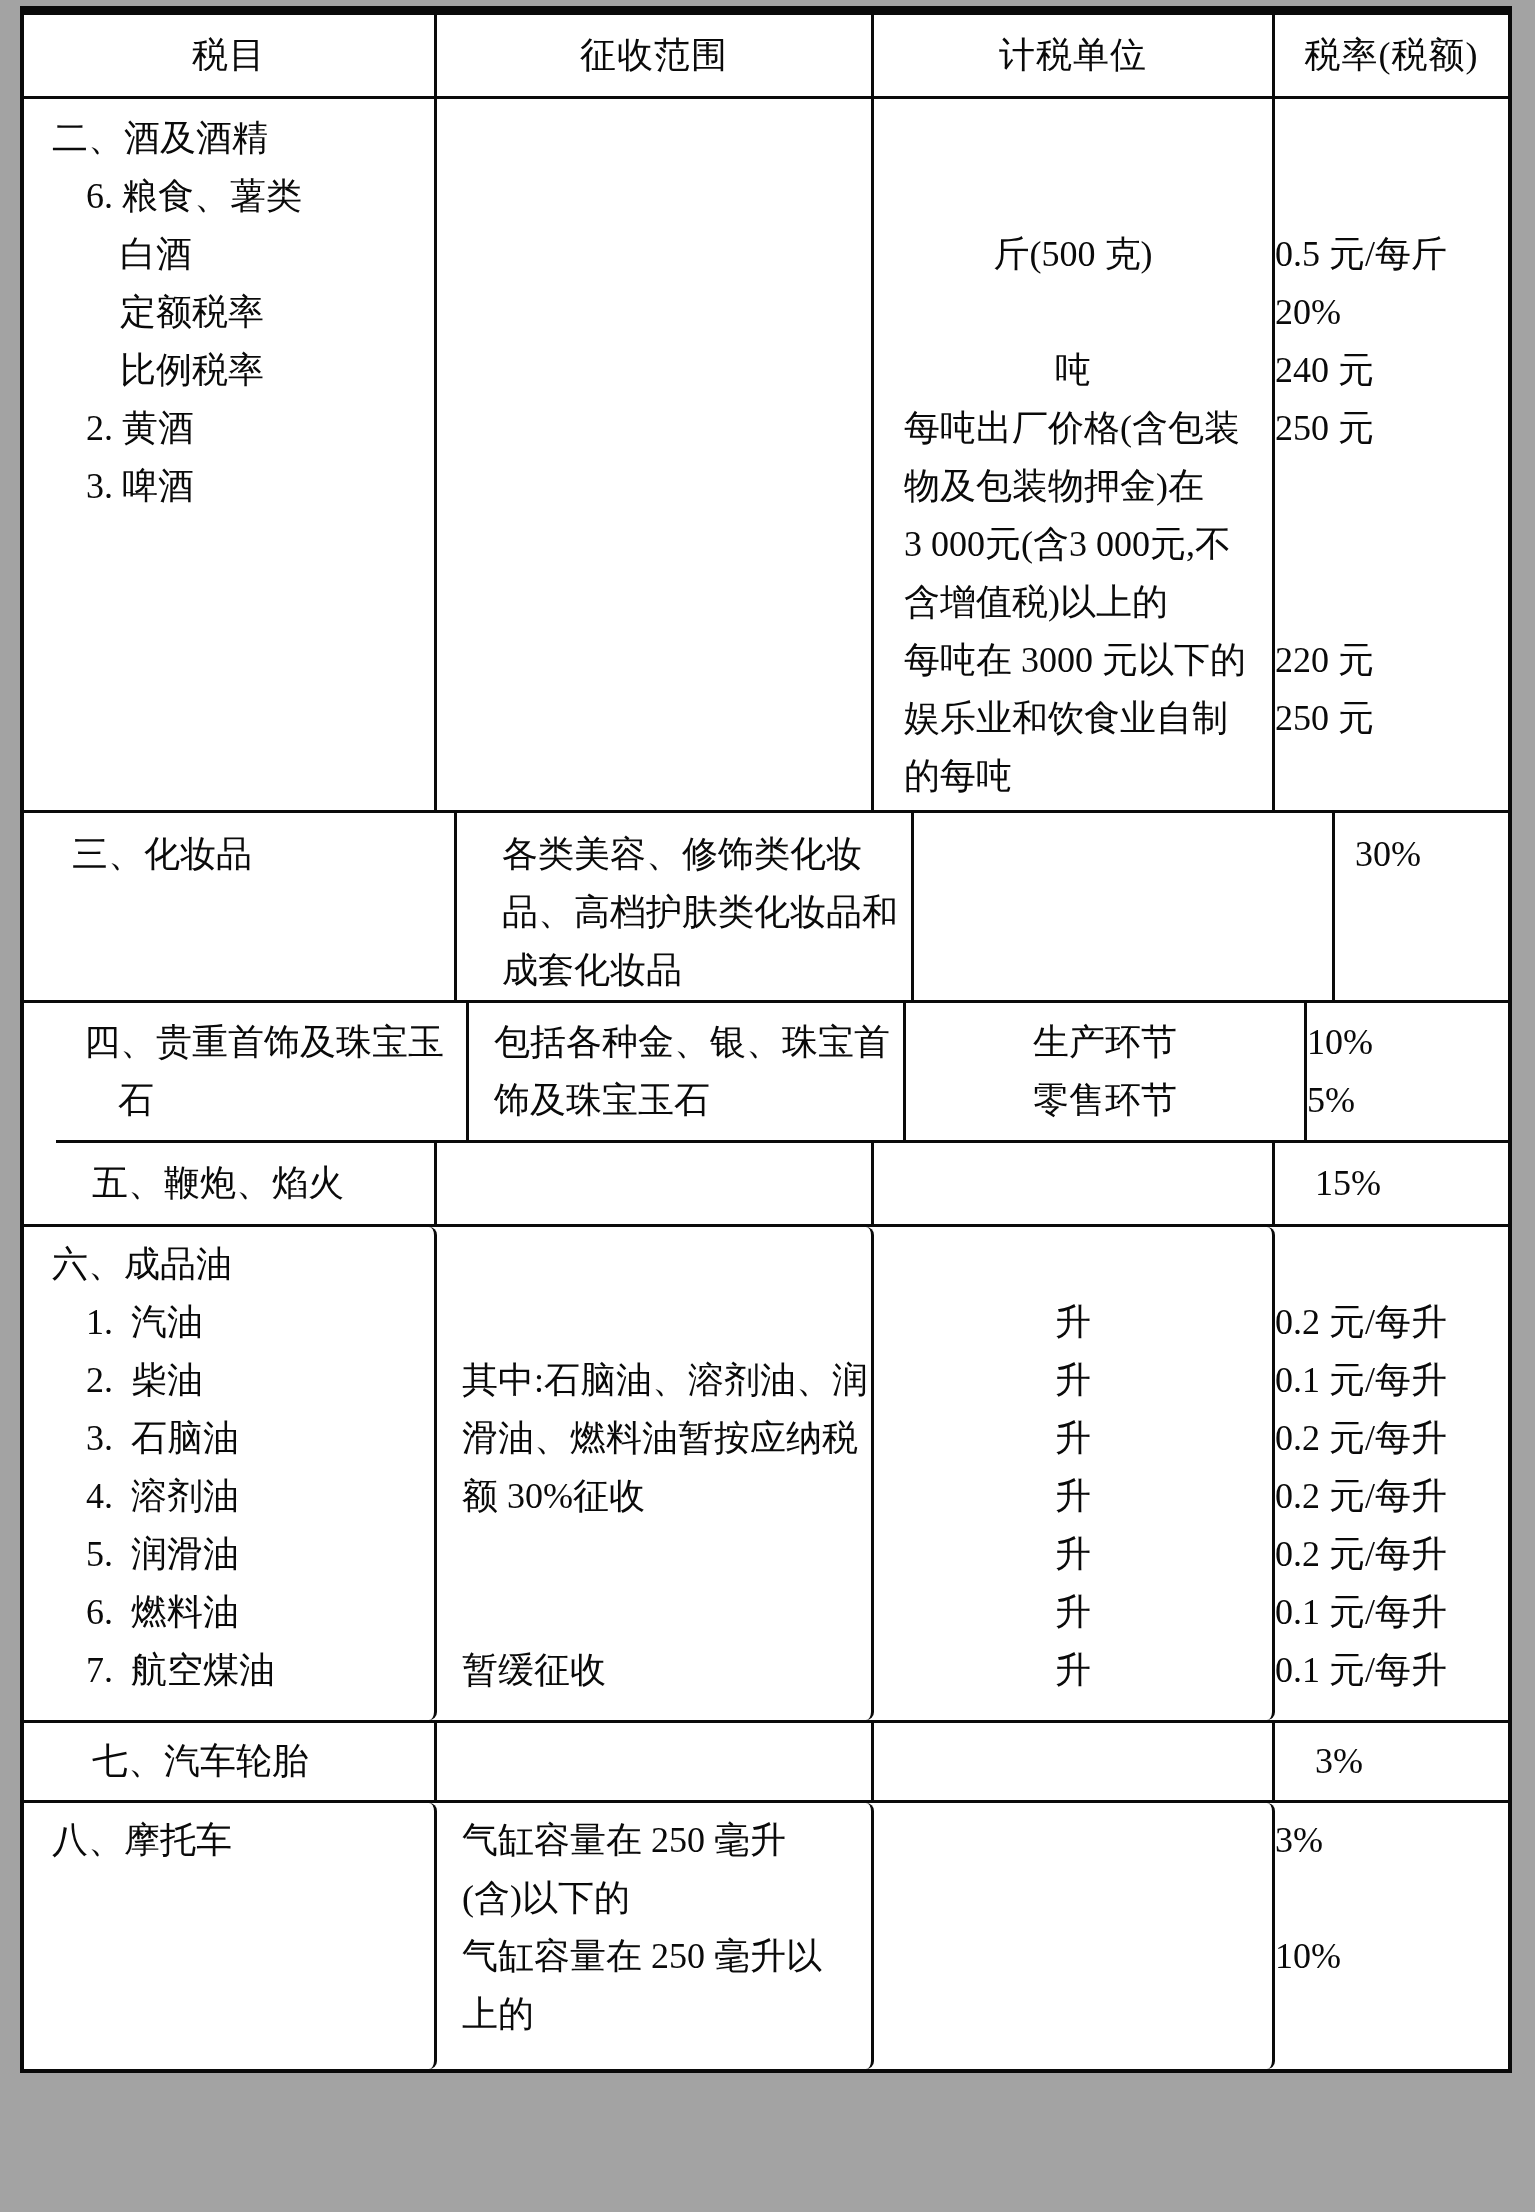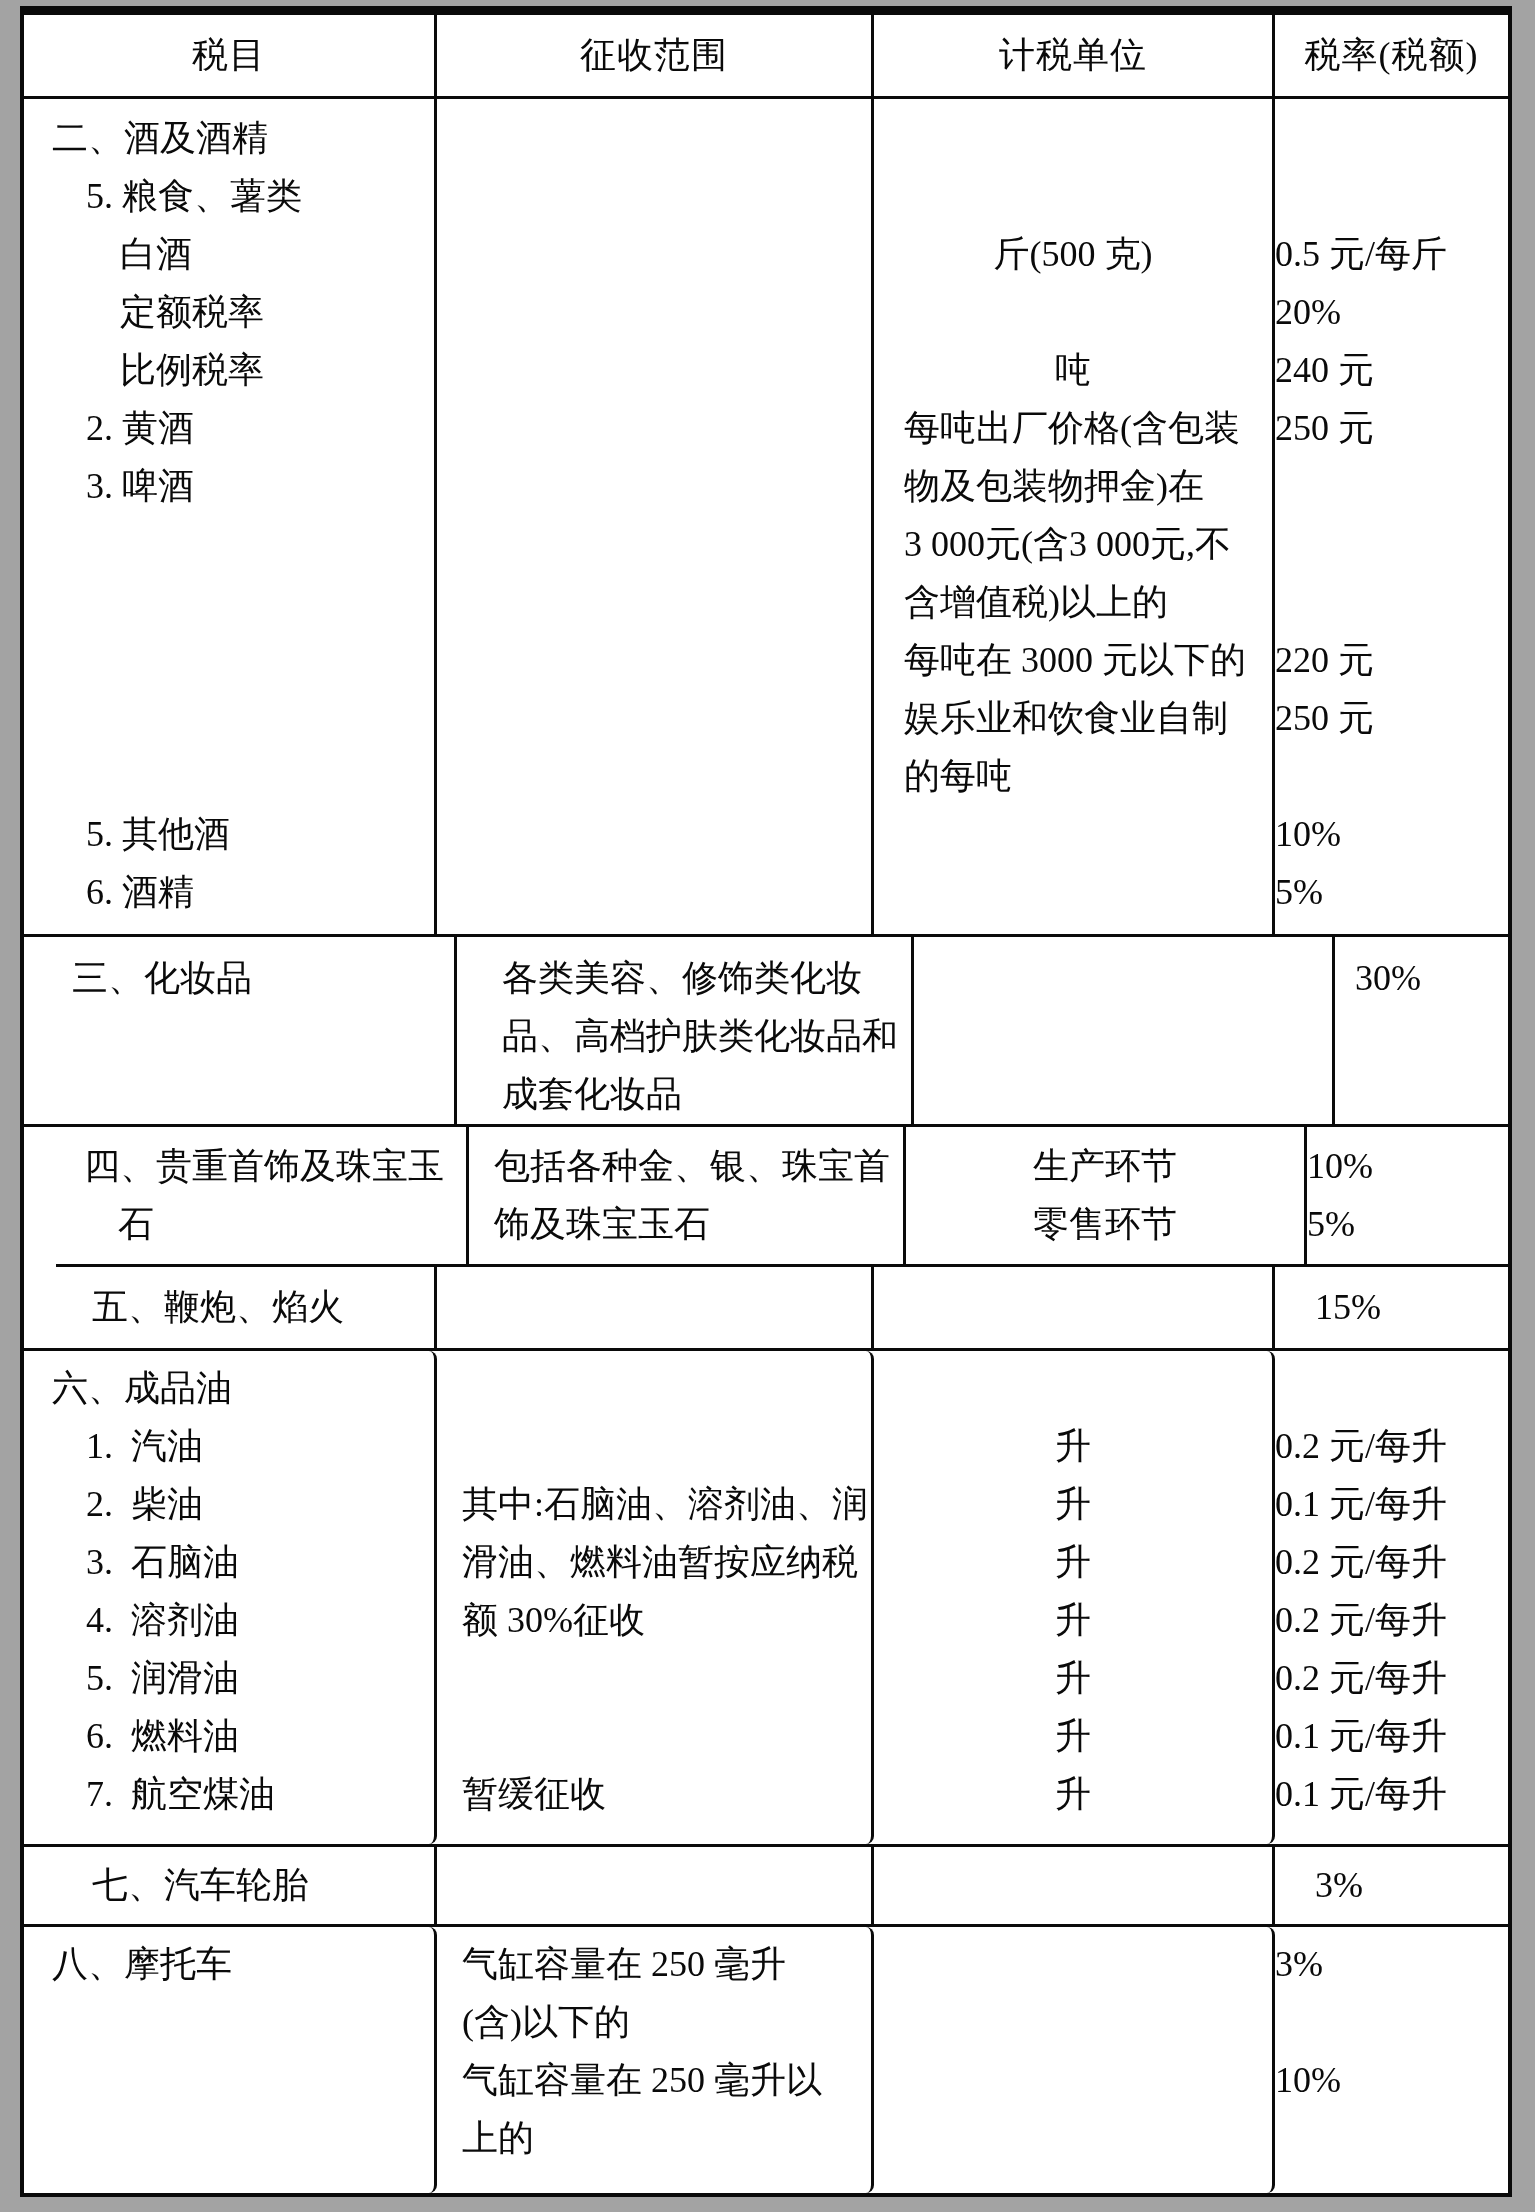--- a/index.html
+++ b/index.html
@@ -32,21 +32,21 @@
 
   .ln { height:58px; line-height:58px; white-space:pre; }
   .c1 .ln { padding-left:28px; }
   .c1 .ln.i1 { padding-left:62px; }
   .c1 .ln.i2 { padding-left:96px; }
   .c2 .ln { padding-left:25px; }
   .c3 .ln { padding-left:30px; }
   .c3 .ln.ctr { padding-left:0; text-align:center; }
   .c4 .ln { padding-left:0; }
 
-  .s-liquor  { height:838px; }
+  .s-liquor  { height:714px; }
   .s-cosm    { height:190px; }
   .s-jewel   { height:140px;margin-left:32px; }
   .s-fire    { height:84px;  }
   .s-oil     { height:496px; }
   .s-tire    { height:80px;  }
   .s-moto    { height:266px; }
 
   .pt8  .cell { padding-top:8px;border-radius:8px; }
   .pt10 .cell { padding-top:10px; }
   .pt12 .cell { padding-top:12px;margin-left:20px; }
@@ -71,21 +71,21 @@
           <span>计税单位</span>
         </div>
       <div class="cell c4 hdr">
           <span>税率(税额)</span>
         </div>
     </div>
 
     <div class="row s-liquor pt10">
       <div class="cell c1">
         <div class="ln">二、酒及酒精</div>
-        <div class="ln i1">5. 粮食、薯类</div>
+        <div class="ln i1">6. 粮食、薯类</div>
         <div class="ln i2">白酒</div>
         <div class="ln i2">定额税率</div>
         <div class="ln i2">比例税率</div>
         <div class="ln i1">2. 黄酒</div>
         <div class="ln i1">3. 啤酒</div>
         <div class="ln"></div>
         <div class="ln"></div>
         <div class="ln"></div>
         <div class="ln"></div>
         <div class="ln"></div>

